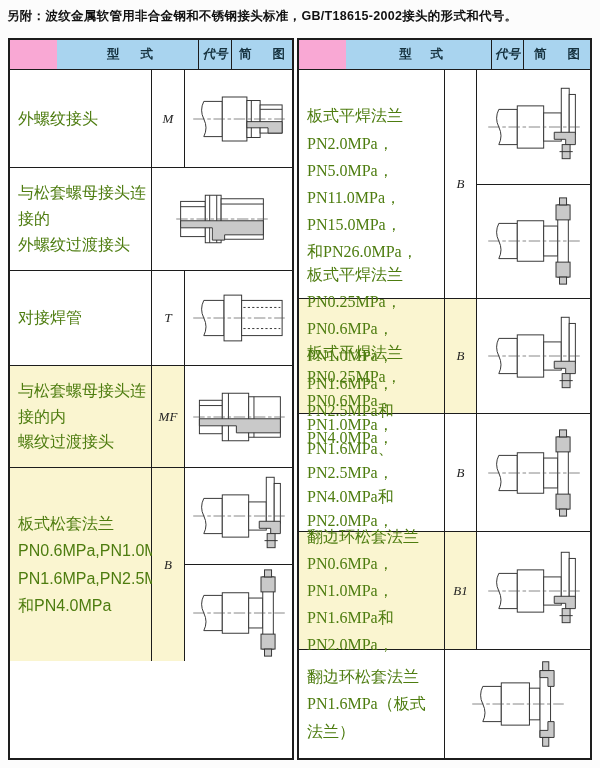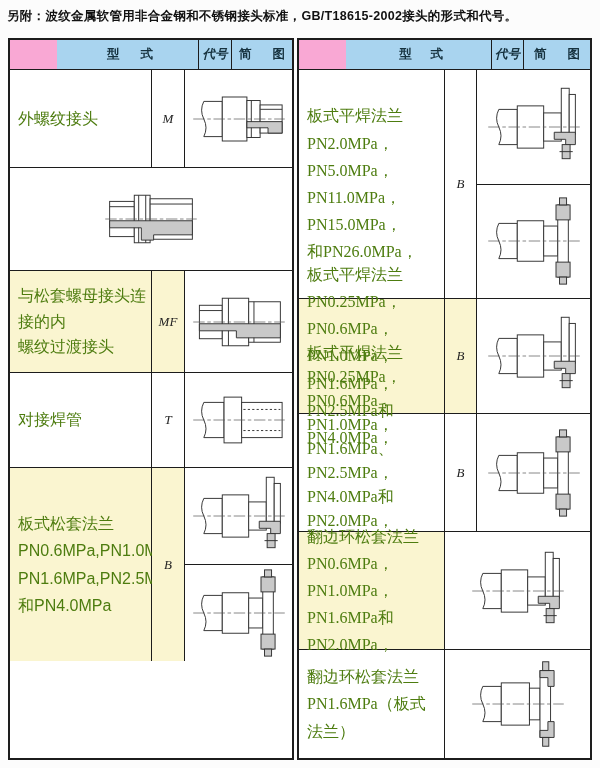--- a/index.html
+++ b/index.html
@@ -58,73 +58,75 @@
                 <polygon points="64,53 104,53 104,66 88,66 88,60 64,60" fill="#c9c9c9"></polygon>
               </g>
               <path d="M3,50 H107" fill="none" stroke="#555" stroke-width="0.8" stroke-dasharray="13 3 4 3"></path>
             </svg>
           </div>
         </div>
     </div>
 
 
     <div class="row" style="height:103px">
+      <div class="cell type-cell">与松套螺母接头连接的
+外螺纹过渡接头</div>
       <div class="diag-col">
           <div class="diag-cell">
             <svg width="106" height="88" viewBox="0 0 110 100">
               <g fill="#ffffff" stroke="#333333" stroke-width="1.1">
                 <rect x="8" y="30" width="28" height="40"></rect>
                 <line x1="8" y1="36" x2="36" y2="36"></line>
                 <rect x="36" y="23" width="18" height="54"></rect>
                 <line x1="41" y1="23" x2="41" y2="77"></line>
                 <line x1="49" y1="23" x2="49" y2="77"></line>
                 <rect x="54" y="27" width="48" height="46"></rect>
                 <line x1="54" y1="33" x2="102" y2="33"></line>
                 <polygon points="8,52 102,52 102,68 58,68 58,74 44,74 44,60 8,60" fill="#c9c9c9"></polygon>
               </g>
               <path d="M3,50 H107" fill="none" stroke="#555" stroke-width="0.8" stroke-dasharray="13 3 4 3"></path>
             </svg>
           </div>
         </div>
     </div>
 
+    <div class="row" style="height:95px">
+      <div class="cell type-cell">对接焊管</div>
+      <div class="cell code-cell">T</div>
+      <div class="diag-col">
+          <div class="diag-cell">
+            <svg width="106" height="88" viewBox="0 0 110 100">
+              <g fill="#ffffff" stroke="#333333" stroke-width="1.1">
+                <path d="M38,30 H15 q-5,10 0,20 q5,10 0,20 H38 V30 Z"></path>
+                <rect x="38" y="24" width="20" height="52"></rect>
+                <rect x="58" y="30" width="46" height="40"></rect>
+                <line x1="60" y1="38" x2="102" y2="38" stroke-dasharray="2.5 2.5"></line>
+                <line x1="60" y1="62" x2="102" y2="62" stroke-dasharray="2.5 2.5"></line>
+              </g>
+              <path d="M3,50 H107" fill="none" stroke="#555" stroke-width="0.8" stroke-dasharray="13 3 4 3"></path>
+            </svg>
+          </div>
+        </div>
+    </div>
+
     <div class="row hl" style="height:102px">
       <div class="cell type-cell">与松套螺母接头连接的内
 螺纹过渡接头</div>
       <div class="cell code-cell">MF</div>
       <div class="diag-col">
           <div class="diag-cell">
             <svg width="106" height="88" viewBox="0 0 110 100">
               <g fill="#ffffff" stroke="#333333" stroke-width="1.1">
                 <rect x="10" y="31" width="26" height="38"></rect>
                 <line x1="10" y1="37" x2="36" y2="37"></line>
                 <rect x="36" y="23" width="30" height="54"></rect>
                 <line x1="43" y1="23" x2="43" y2="77"></line>
                 <rect x="66" y="27" width="36" height="46"></rect>
                 <line x1="72" y1="27" x2="72" y2="73"></line>
                 <polygon points="10,52 102,52 102,68 52,68 52,60 10,60" fill="#c9c9c9"></polygon>
-              </g>
-              <path d="M3,50 H107" fill="none" stroke="#555" stroke-width="0.8" stroke-dasharray="13 3 4 3"></path>
-            </svg>
-          </div>
-        </div>
-    </div>
-
-    <div class="row" style="height:95px">
-      <div class="cell type-cell">对接焊管</div>
-      <div class="cell code-cell">T</div>
-      <div class="diag-col">
-          <div class="diag-cell">
-            <svg width="106" height="88" viewBox="0 0 110 100">
-              <g fill="#ffffff" stroke="#333333" stroke-width="1.1">
-                <path d="M38,30 H15 q-5,10 0,20 q5,10 0,20 H38 V30 Z"></path>
-                <rect x="38" y="24" width="20" height="52"></rect>
-                <rect x="58" y="30" width="46" height="40"></rect>
-                <line x1="60" y1="38" x2="102" y2="38" stroke-dasharray="2.5 2.5"></line>
-                <line x1="60" y1="62" x2="102" y2="62" stroke-dasharray="2.5 2.5"></line>
               </g>
               <path d="M3,50 H107" fill="none" stroke="#555" stroke-width="0.8" stroke-dasharray="13 3 4 3"></path>
             </svg>
           </div>
         </div>
     </div>
 
     <div class="row hl" style="height:194px">
       <div class="cell type-cell serif-type">板式松套法兰
 PN0.6MPa,PN1.0MPa,
@@ -262,20 +264,21 @@
               <path d="M3,50 H107" fill="none" stroke="#555" stroke-width="0.8" stroke-dasharray="13 3 4 3"></path>
             </svg>
           </div>
         </div>
     </div>
 
     <div class="row hl" style="height:118px">
       <div class="cell type-cell">翻边环松套法兰
 PN0.6MPa，PN1.0MPa，
 PN1.6MPa和PN2.0MPa，</div>
+      <div class="cell code-cell">B1</div>
       <div class="diag-col">
           <div class="diag-cell">
             <svg width="106" height="88" viewBox="0 0 110 100">
               <g fill="#ffffff" stroke="#333333" stroke-width="1.1">
                 <path d="M36,30 H15 q-5,10 0,20 q5,10 0,20 H36 V30 Z"></path>
                 <rect x="36" y="26" width="30" height="48"></rect>
                 <rect x="66" y="34" width="20" height="32"></rect>
                 <rect x="86" y="6" width="9" height="52"></rect>
                 <rect x="95" y="13" width="7" height="45"></rect>
                 <path d="M78,56 h24 v14 h-11 v-6 h-13 Z" fill="#c9c9c9"></path>

